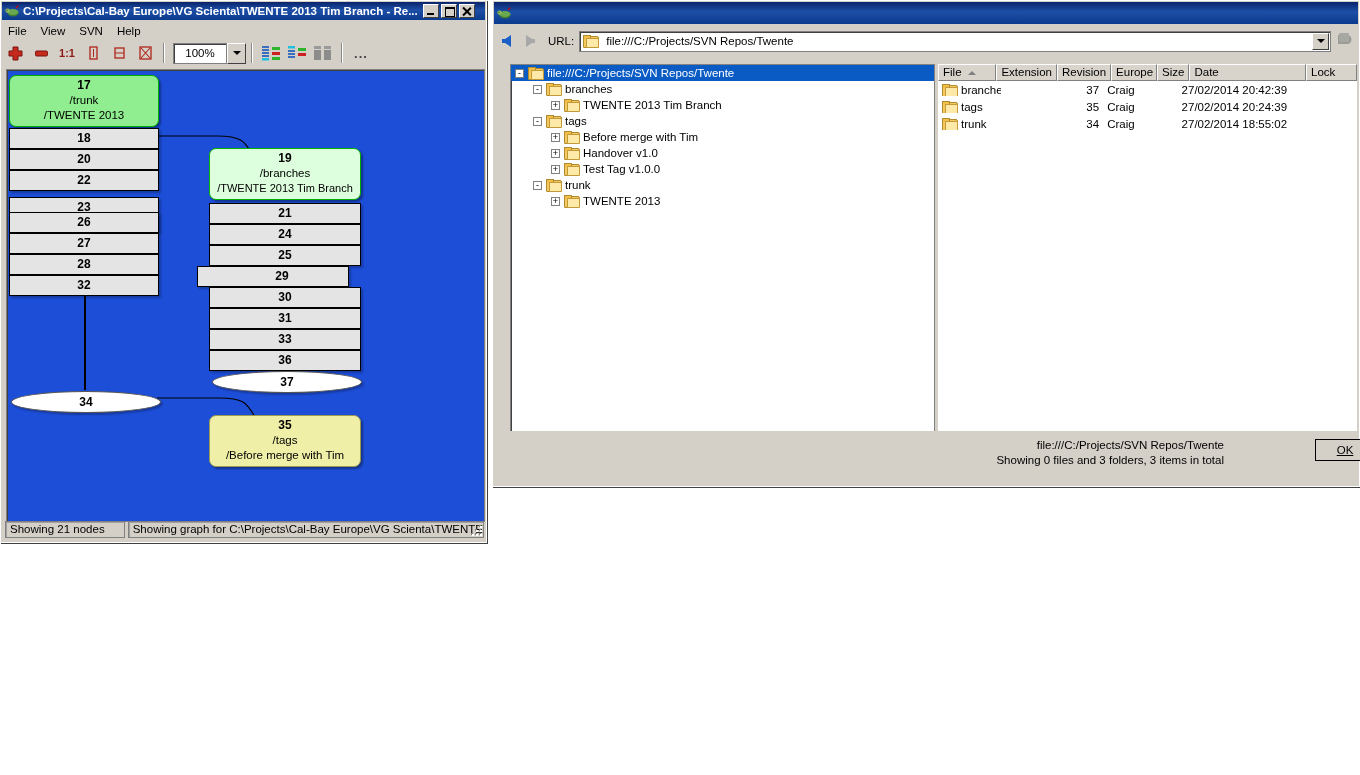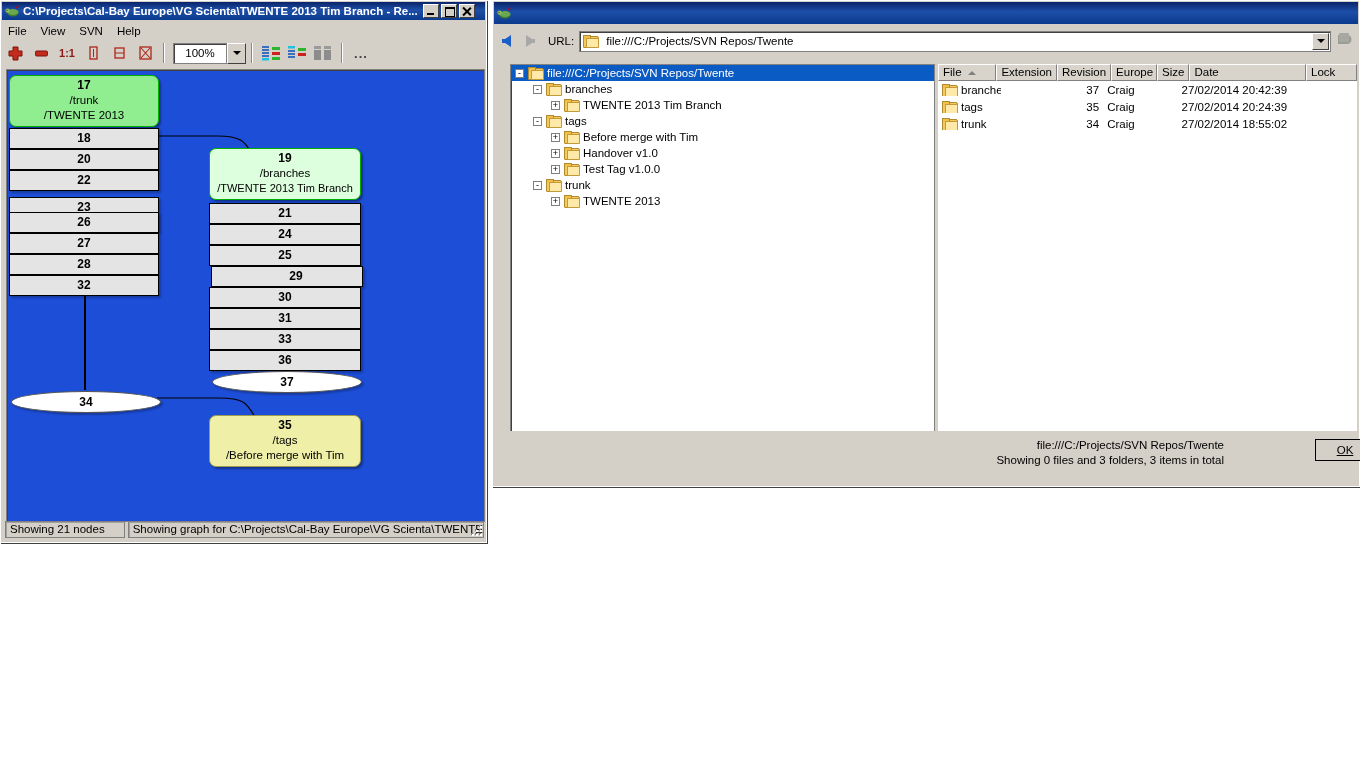--- a/index.html
+++ b/index.html
@@ -280,21 +280,21 @@
 
       <div class="node head" style="left:202px;top:78px;width:152px;height:52px;background:#ddffdd;">
         <div>19</div>
         <div class="sub">/branches</div>
         <div class="sub" style="font-size:11px;">/TWENTE 2013 Tim Branch</div>
       </div>
 
       <div class="node rev" style="left:202px;top:133px;width:152px;height:21px;"><span>21</span></div>
       <div class="node rev" style="left:202px;top:154px;width:152px;height:21px;"><span>24</span></div>
       <div class="node rev" style="left:202px;top:175px;width:152px;height:21px;"><span>25</span></div>
-      <div class="node rev" style="left:204px;top:196px;width:152px;height:21px;padding-left:18px;"><span>29</span></div>
+      <div class="node rev" style="left:190px;top:196px;width:152px;height:21px;padding-left:18px;"><span>29</span></div>
       <div class="node rev" style="left:202px;top:217px;width:152px;height:21px;"><span>30</span></div>
       <div class="node rev" style="left:202px;top:238px;width:152px;height:21px;"><span>31</span></div>
       <div class="node rev" style="left:202px;top:259px;width:152px;height:21px;"><span>33</span></div>
       <div class="node rev" style="left:202px;top:280px;width:152px;height:21px;"><span>36</span></div>
 
       <div class="node ell" style="left:205px;top:301px;width:150px;height:22px;">
         <span>37</span>
       </div>
 
       <div class="node ell" style="left:4px;top:321px;width:150px;height:22px;">

